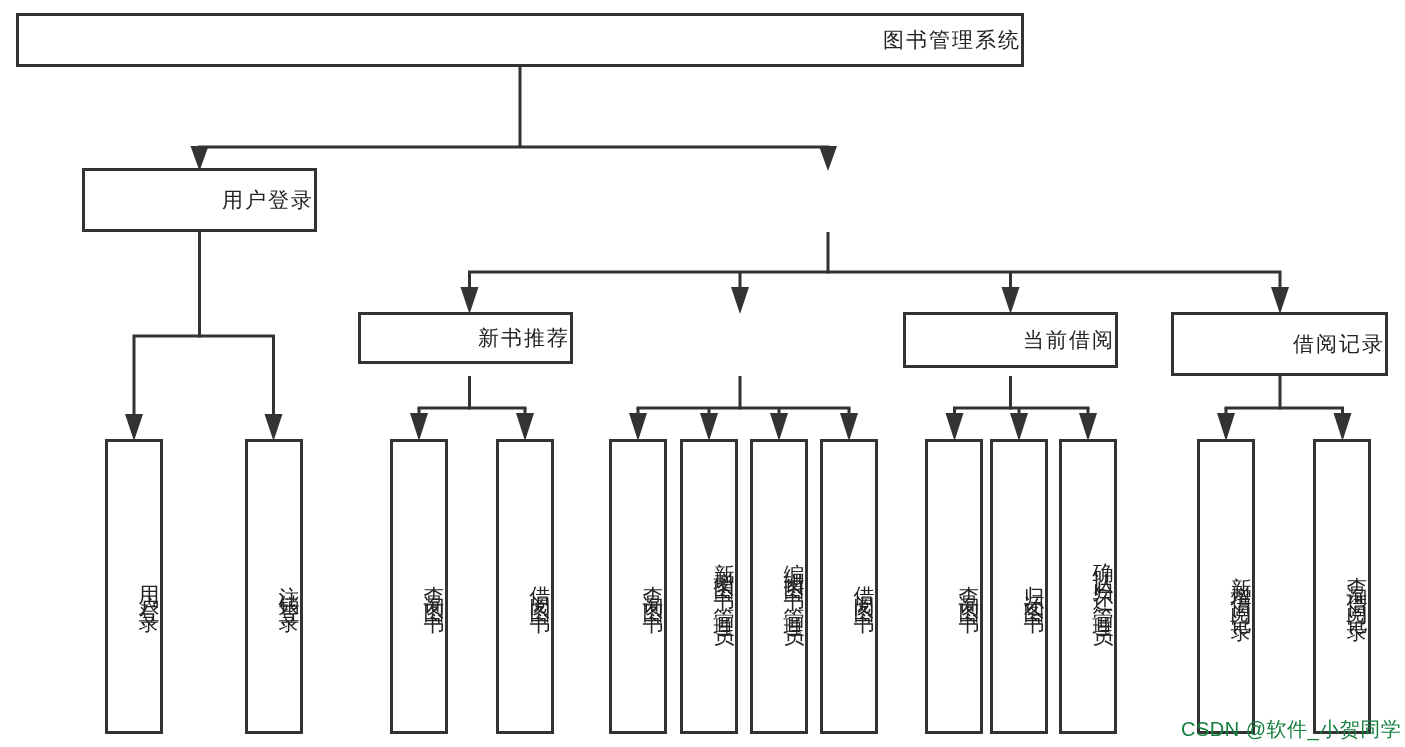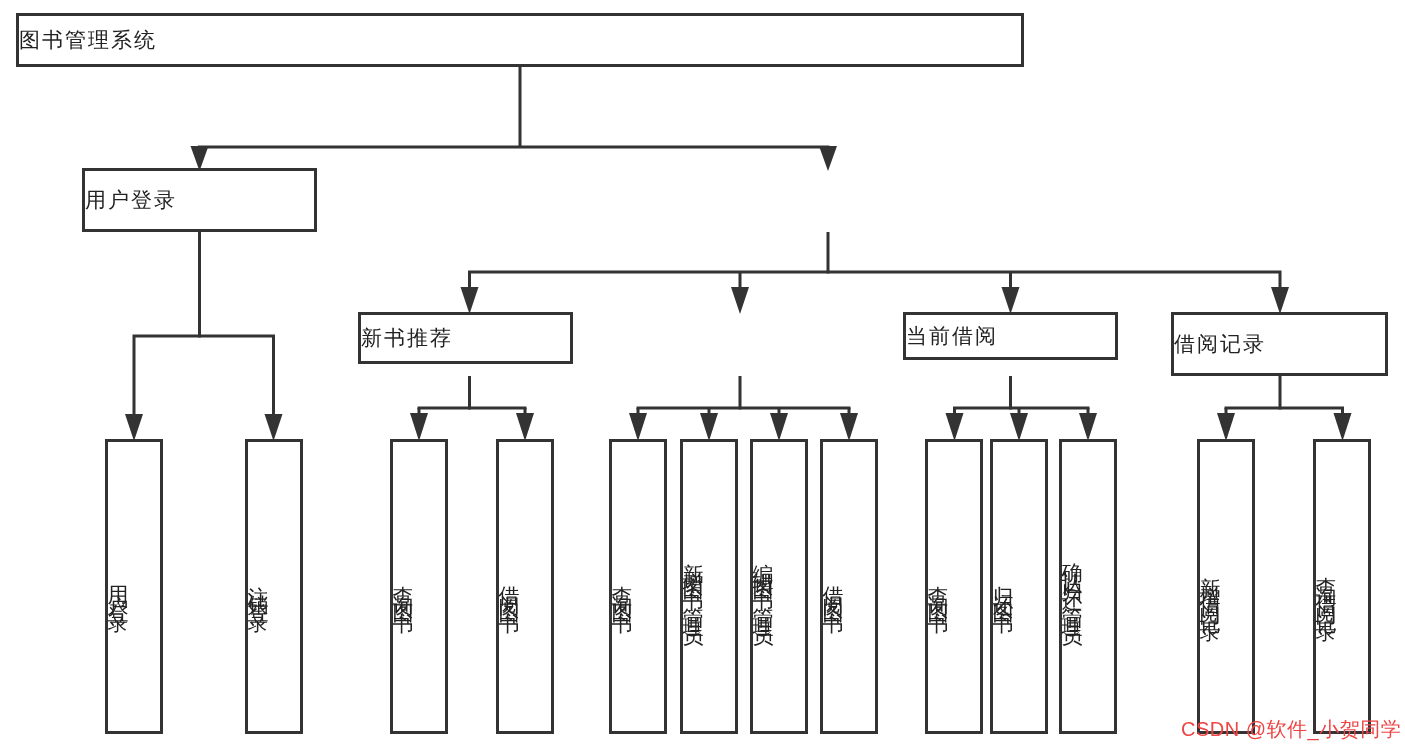--- a/index.html
+++ b/index.html
@@ -5,30 +5,30 @@
   html,body { margin:0; padding:0; }
   body {
     width:1405px; height:747px; background:#ffffff; position:relative;
     font-family:"Liberation Sans", sans-serif; overflow:hidden;
   }
   #canvas { position:absolute; left:0; top:0; width:1405px; height:747px; }
   #connectors { position:absolute; left:0; top:0; z-index:0; }
   .box {
     position:absolute; box-sizing:border-box; background:#ffffff;
     border:3px solid #333333; color:#222222; z-index:1;
-    display:flex; align-items:center; justify-content:flex-start;
+    display:flex; align-items:center; justify-content:flex-end;
   }
   .hbox { font-size:21px; letter-spacing:2px; white-space:nowrap; }
   .leaf .vtext {
     writing-mode:vertical-rl; text-orientation:mixed;
     font-size:21px; letter-spacing:9px; line-height:1;
   }
   #watermark {
     position:absolute; left:1181px; top:716px; z-index:2;
-    color:#ef4444; font-size:20px; letter-spacing:0.5px; white-space:nowrap;
+    color:#15803d; font-size:20px; letter-spacing:0.5px; white-space:nowrap;
   }
 </style>
 </head>
 <body>
 
 <div id="canvas">
 
   <svg id="connectors" width="1405" height="747" viewBox="0 0 1405 747">
     <g stroke="#333333" stroke-width="3" fill="none">
       <path d="M520 67 L520 148"></path>
@@ -68,21 +68,21 @@
     <span>图书管理系统</span>
   </div>
 
   <div class="box hbox" style="left:82px; top:168px; width:235px; height:64px;">
     <span>用户登录</span>
   </div>
 
   <div class="box hbox" style="left:358px; top:312px; width:215px; height:52px;">
     <span>新书推荐</span>
   </div>
-  <div class="box hbox" style="left:903px; top:312px; width:215px; height:48px;">
+  <div class="box hbox" style="left:903px; top:312px; width:215px; height:56px;">
     <span>当前借阅</span>
   </div>
   <div class="box hbox" style="left:1171px; top:312px; width:217px; height:64px;">
     <span>借阅记录</span>
   </div>
 
   <div class="box leaf" style="left:105px; top:439px; width:58px; height:295px;">
     <span class="vtext">用户登录</span>
   </div>
   <div class="box leaf" style="left:245px; top:439px; width:58px; height:295px;">

